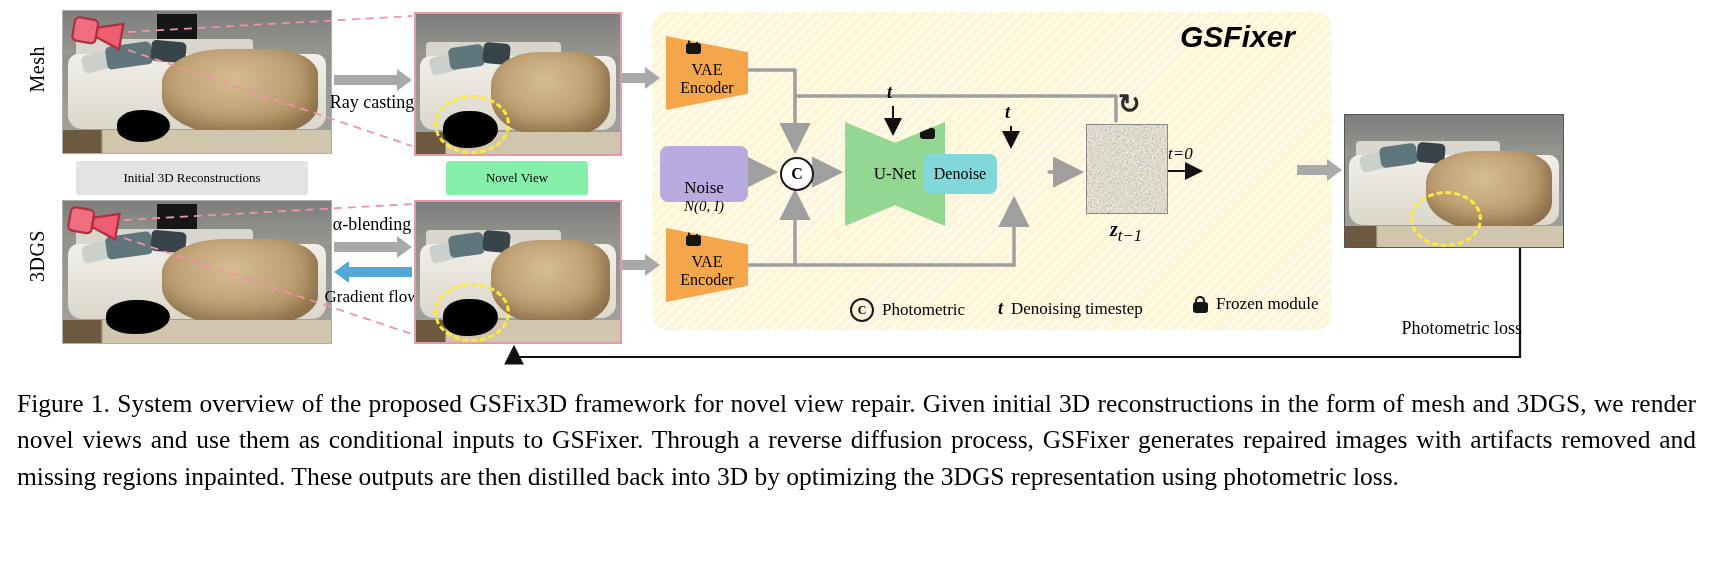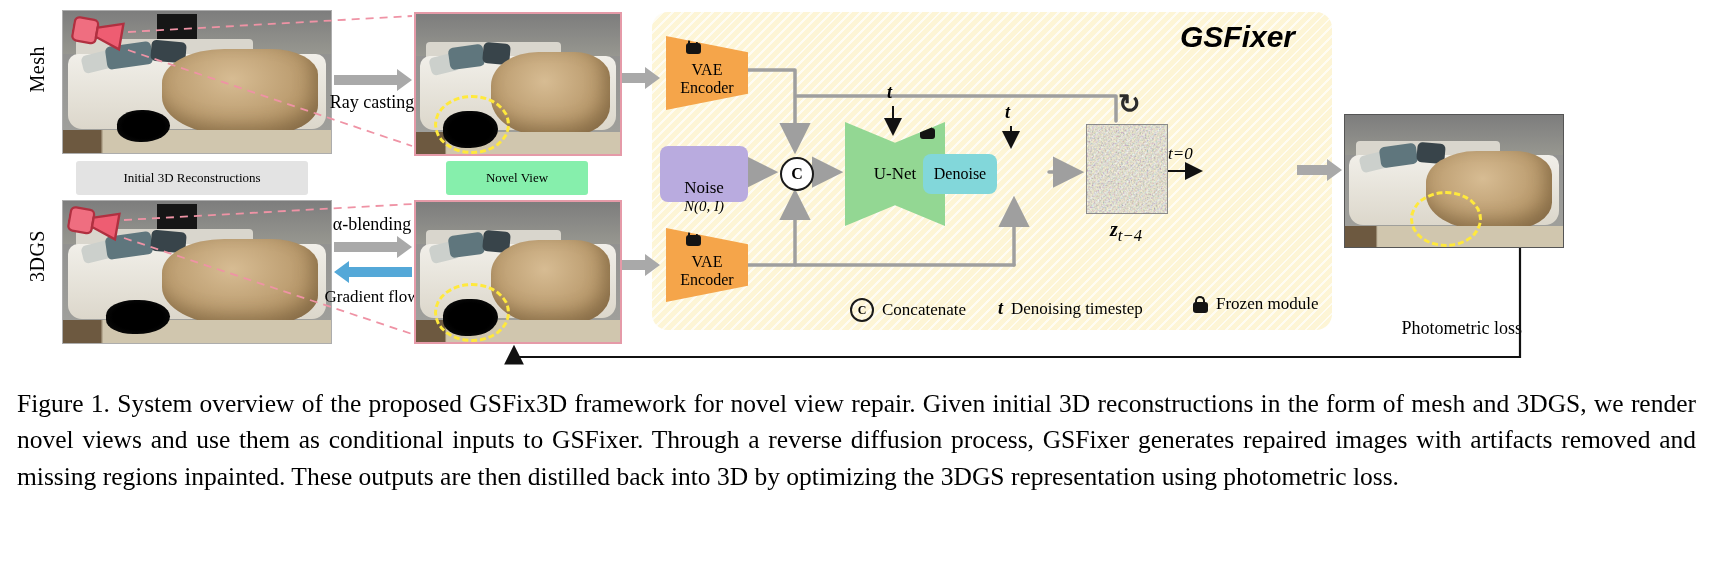--- a/index.html
+++ b/index.html
@@ -214,28 +214,28 @@
   <div class="abs zimg" style="left:1086px;top:124px;width:80px;height:88px;">
     <svg width="80" height="88">
       <filter id="nz">
           <feTurbulence type="fractalNoise" baseFrequency="0.55" numOctaves="3"></feTurbulence>
           <feColorMatrix type="saturate" values="0.45"></feColorMatrix>
         </filter>
       <rect width="80" height="88" filter="url(#nz)"></rect>
     </svg>
   </div>
   <div class="abs zlabel" style="left:1086px;top:218px;width:80px;">
-    <i><span>z</span></i><sub style="font-style:italic;">t−4</sub>
+    <i><span>z</span></i><sub style="font-style:italic;">t−1</sub>
   </div>
   <div class="abs" style="left:1168px;top:144px;font-style:italic;font-size:17px;z-index:4;">t=0</div>
 
 
   <div class="abs legend" style="left:850px;top:298px;">
     <span class="csym">C</span>
-    <span>Concatenate</span>
+    <span>Photometric</span>
   </div>
   <div class="abs legend" style="left:998px;top:298px;">
     <span style="font-style:italic;font-weight:bold;font-size:18px;">t</span>
     <span>Denoising timestep</span>
   </div>
   <div class="abs legend" style="left:1178px;top:294px;margin-left:15px;">
     <span class="lock inline"></span>
     <span>Frozen module</span>
   </div>
 

